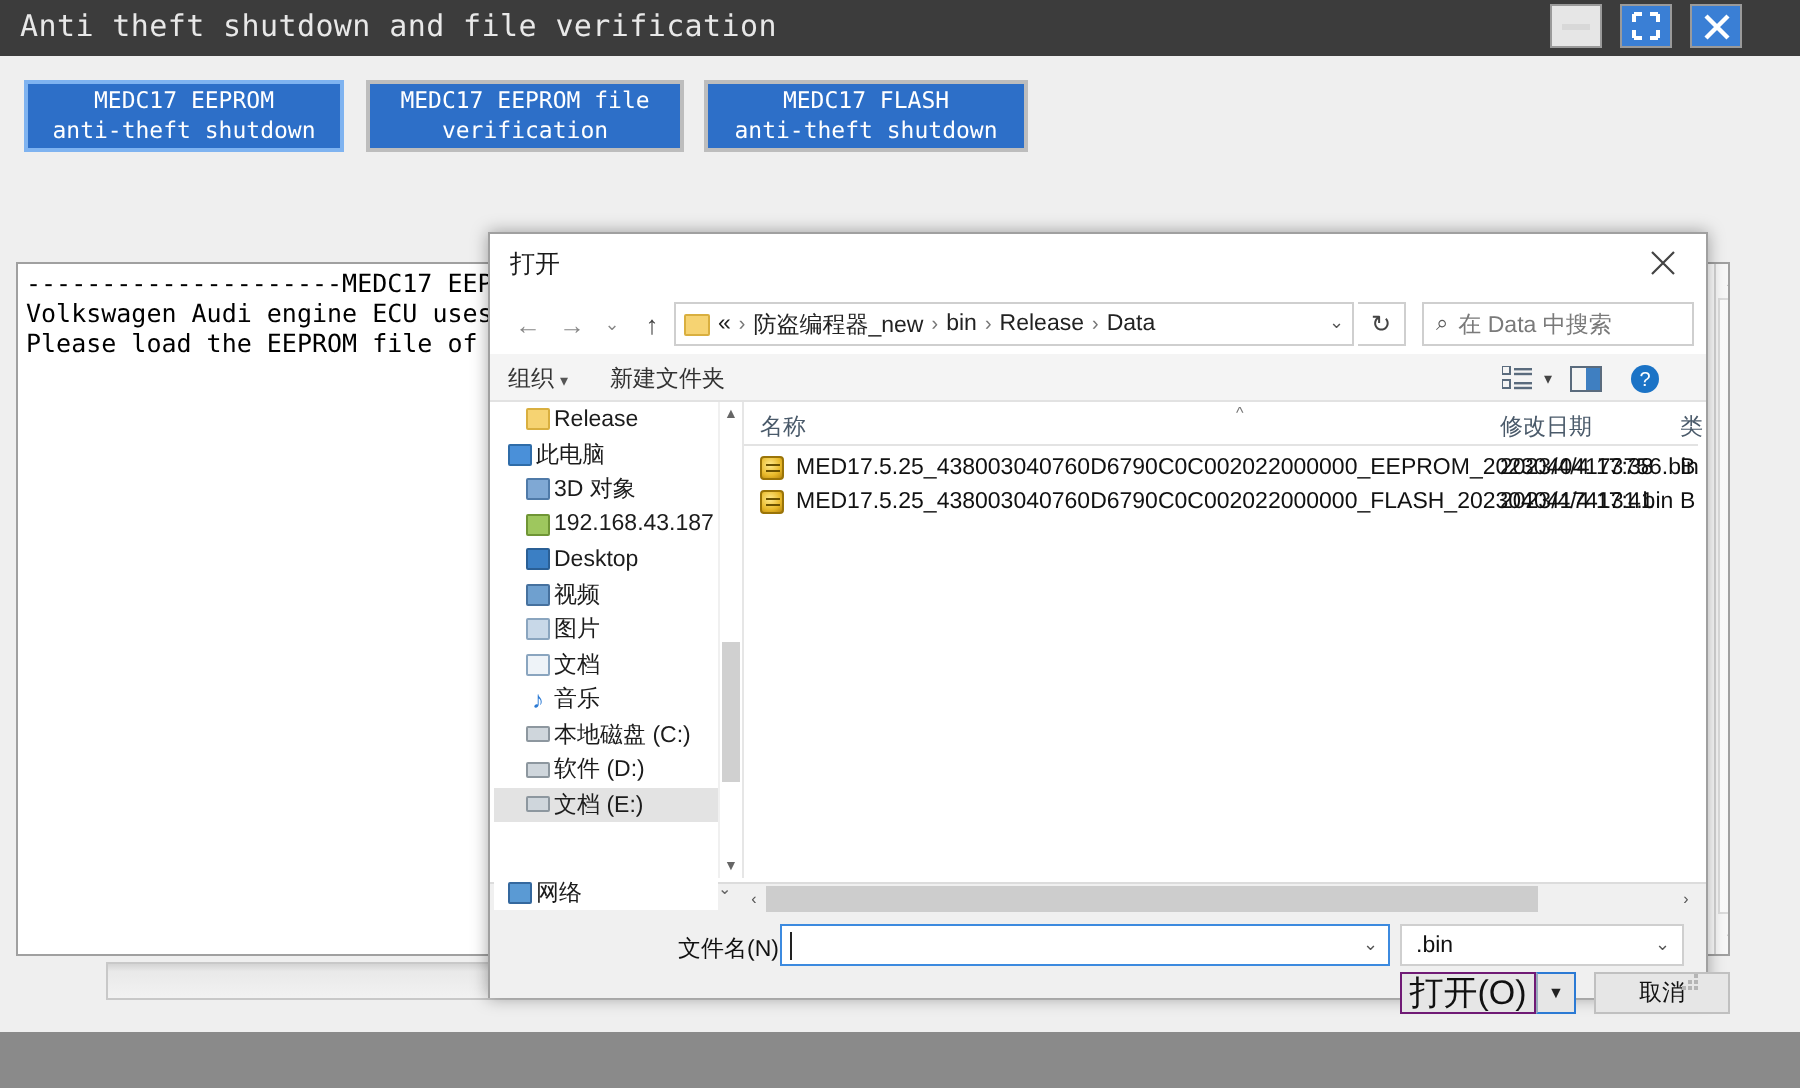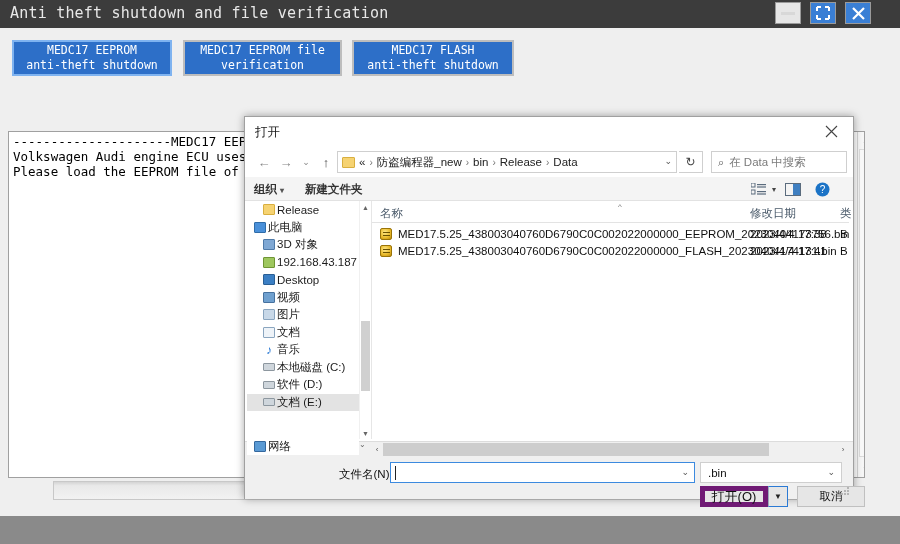--- a/index.html
+++ b/index.html
@@ -164,21 +164,21 @@
     display: flex; align-items: center;
   }
   .search-ico { margin: 0 5px 0 6px; color: #5a5a5a; font-size: 11px; flex: none; }
   .search-ph { font-size: 11.5px; color: #7a7a7a; white-space: nowrap; }
 
   .cmdbar {
     position: absolute; left: 0; top: 60px; width: 100%; height: 24px;
     background: #f4f4f4; border-bottom: 1px solid #e2e2e2;
   }
   .cmd-item {
-    position: absolute; top: 5px; font-size: 11.5px; color: #333; white-space: nowrap; font-weight: bold;
+    position: absolute; top: 5px; font-size: 11.5px; color: #333; white-space: nowrap;
   }
   .cmd-org { left: 9px; }
   .cmd-new { left: 60px; }
   .cmd-ico {
     position: absolute; top: 3px; height: 18px; display: flex; align-items: center;
   }
   .cmd-view { left: 506px; }
   .cmd-pane { left: 540px; }
   .cmd-help { left: 570px; }
 
@@ -270,23 +270,23 @@
   .fn-chev { position: absolute; right: 5px; top: 4px; font-size: 9px; color: #555; }
   .ft-select {
     position: absolute; left: 455px; top: 5px; width: 142px; height: 21px;
     background: #fff; border: 1px solid #cfcfcf;
     display: flex; align-items: center; padding-left: 7px; font-size: 11.5px; color: #111;
   }
   .ft-chev { position: absolute; right: 6px; top: 4px; font-size: 9px; color: #555; }
 
   .open-btn {
     position: absolute; left: 455px; top: 29px; width: 68px; height: 21px;
-    background: #e6e6e6; border: 5px solid #701a75;
-    display: flex; align-items: center; justify-content: center;
-    font-size: 13px; color: #111;
+    background: #e6e6e6; border: 1px solid #701a75;
+    display: flex; align-items: center; justify-content: center;
+    font-size: 17px; color: #111;
   }
   .open-split {
     position: absolute; left: 523px; top: 29px; width: 20px; height: 21px;
     background: #e6e6e6; border: 1px solid #2b7ad4; border-left: 1px solid #9ab;
     display: flex; align-items: center; justify-content: center;
     font-size: 8px; color: #222;
   }
   .cancel-btn {
     position: absolute; left: 552px; top: 29px; width: 68px; height: 21px;
     background: #e6e6e6; border: 1px solid #c0c0c0;

